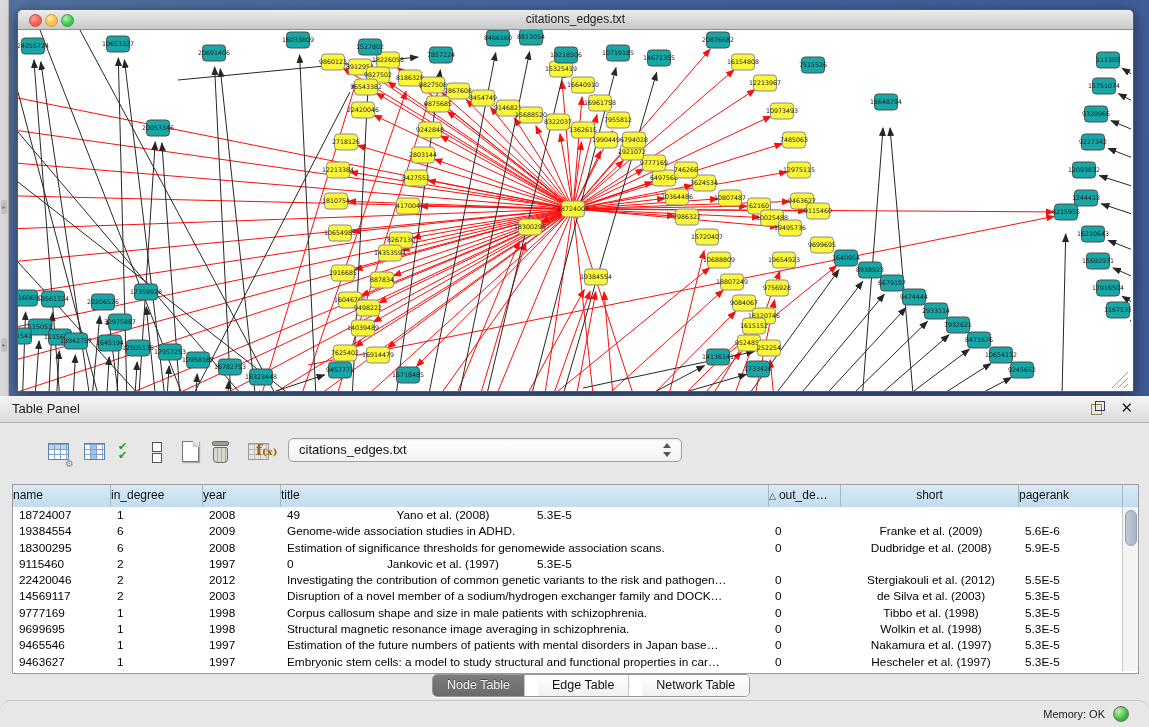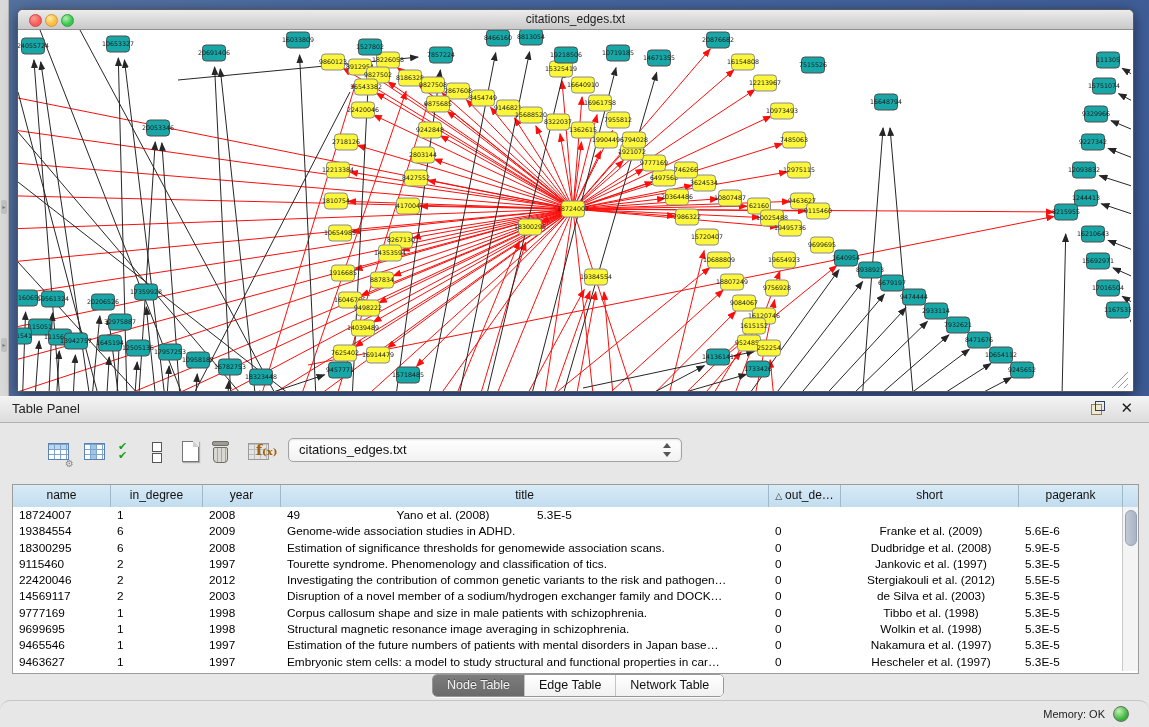--- a/index.html
+++ b/index.html
@@ -71,33 +71,33 @@
     border:1px solid #a3a3a3;border-radius:5px;box-shadow:inset 0 1px 2px rgba(0,0,0,.12);}
   .combo .val{position:absolute;left:10px;top:3px;font-size:13px;color:#111;}
   .combo .arrows{position:absolute;right:9px;top:3px;width:9px;height:16px;}
   .combo .up,.combo .dn{position:absolute;left:0;width:0;height:0;border-left:4px solid transparent;border-right:4px solid transparent;}
   .combo .up{top:1px;border-bottom:5px solid #555;}
   .combo .dn{bottom:1px;border-top:5px solid #555;}
 
   
   .dtable{position:absolute;left:12px;top:88px;width:1125px;height:188px;background:#fff;border:1px solid #9c9c9c;}
   .thead{display:flex;height:22px;background:linear-gradient(#d8eaf6,#c2ddef);border-bottom:1px solid #8fa9bc;}
-  .th{box-sizing:border-box;border-right:1px solid #9fb8ca;font-size:12px;color:#111;text-align:center;
+  .th{box-sizing:border-box;border-right:1px solid #9fb8ca;font-size:12px;color:#111;
       line-height:21px;overflow:hidden;white-space:nowrap;}
   .th .sort{font-size:9px;margin-right:3px;color:#333;}
   .tbody{position:absolute;left:0;top:22px;width:1110px;height:164px;overflow:hidden;background:#fff;}
   .trow{display:flex;height:16.3px;}
   .td{box-sizing:border-box;font-size:11.8px;color:#000;line-height:16px;white-space:nowrap;overflow:hidden;padding:0 4px 0 6px;}
   .c0{width:98px;}.c1{width:92px;}.c2{width:78px;}.c3{width:488px;}.c4{width:72px;}.c5{width:178px;text-align:center;}.c6{width:104px;}
   .vscroll{position:absolute;right:0;top:22px;width:15px;height:164px;background:#f4f4f4;border-left:1px solid #c9c9c9;}
   .vthumb{position:absolute;left:2px;top:3px;width:10px;height:34px;border-radius:6px;background:linear-gradient(90deg,#c3cad6,#aab3c4);border:1px solid #93a0b5;}
 
   
   .tabs{position:absolute;left:432px;top:278px;height:21px;display:flex;border:1px solid #979797;border-radius:5px;
-    overflow:hidden;background:#fff;box-shadow:0 1px 1px rgba(255,255,255,.8);}
+    overflow:hidden;background:#fff;box-shadow:0 1px 1px rgba(255,255,255,.8);gap:13px;}
   .tab{font-size:12.5px;color:#111;line-height:20px;text-align:center;padding:0 14px;border-right:1px solid #c4c4c4;background:linear-gradient(#ffffff,#f1f1f1);}
   .tab:last-child{border-right:none;}
   .tab.active{background:linear-gradient(#7d7d7d,#6a6a6a);color:#f2f2f2;text-shadow:0 -1px 0 rgba(0,0,0,.4);}
 
   
   .statusbar{position:absolute;left:0;top:700px;width:1149px;height:27px;border-top:1px solid #c6c6c6;background:#e7e7e7;border-radius:10px;}
   .mem-label{position:absolute;right:44px;top:7px;font-size:11px;color:#222;}
   .mem-dot{position:absolute;right:20px;top:5px;width:14px;height:14px;border-radius:50%;
     background:radial-gradient(circle at 35% 30%,#c0f3b4,#35b335 65%);border:1px solid #6d6d6d;}
 </style>
@@ -886,21 +886,20 @@
             <div class="td c2">2008</div>
             <div class="td c3">Estimation of significance thresholds for genomewide association scans.</div>
             <div class="td c4">0</div>
             <div class="td c5">Dudbridge et al. (2008)</div>
             <div class="td c6">5.9E-5</div>
           </div>
           <div class="trow">
             <div class="td c0">9115460</div>
             <div class="td c1">2</div>
             <div class="td c2">1997</div>
-            <div class="td c3">Tourette syndrome. Phenomenology and classification of tics.</div>
             <div class="td c4">0</div>
             <div class="td c5">Jankovic et al. (1997)</div>
             <div class="td c6">5.3E-5</div>
           </div>
           <div class="trow">
             <div class="td c0">22420046</div>
             <div class="td c1">2</div>
             <div class="td c2">2012</div>
             <div class="td c3">Investigating the contribution of common genetic variants to the risk and pathogen…</div>
             <div class="td c4">0</div>

